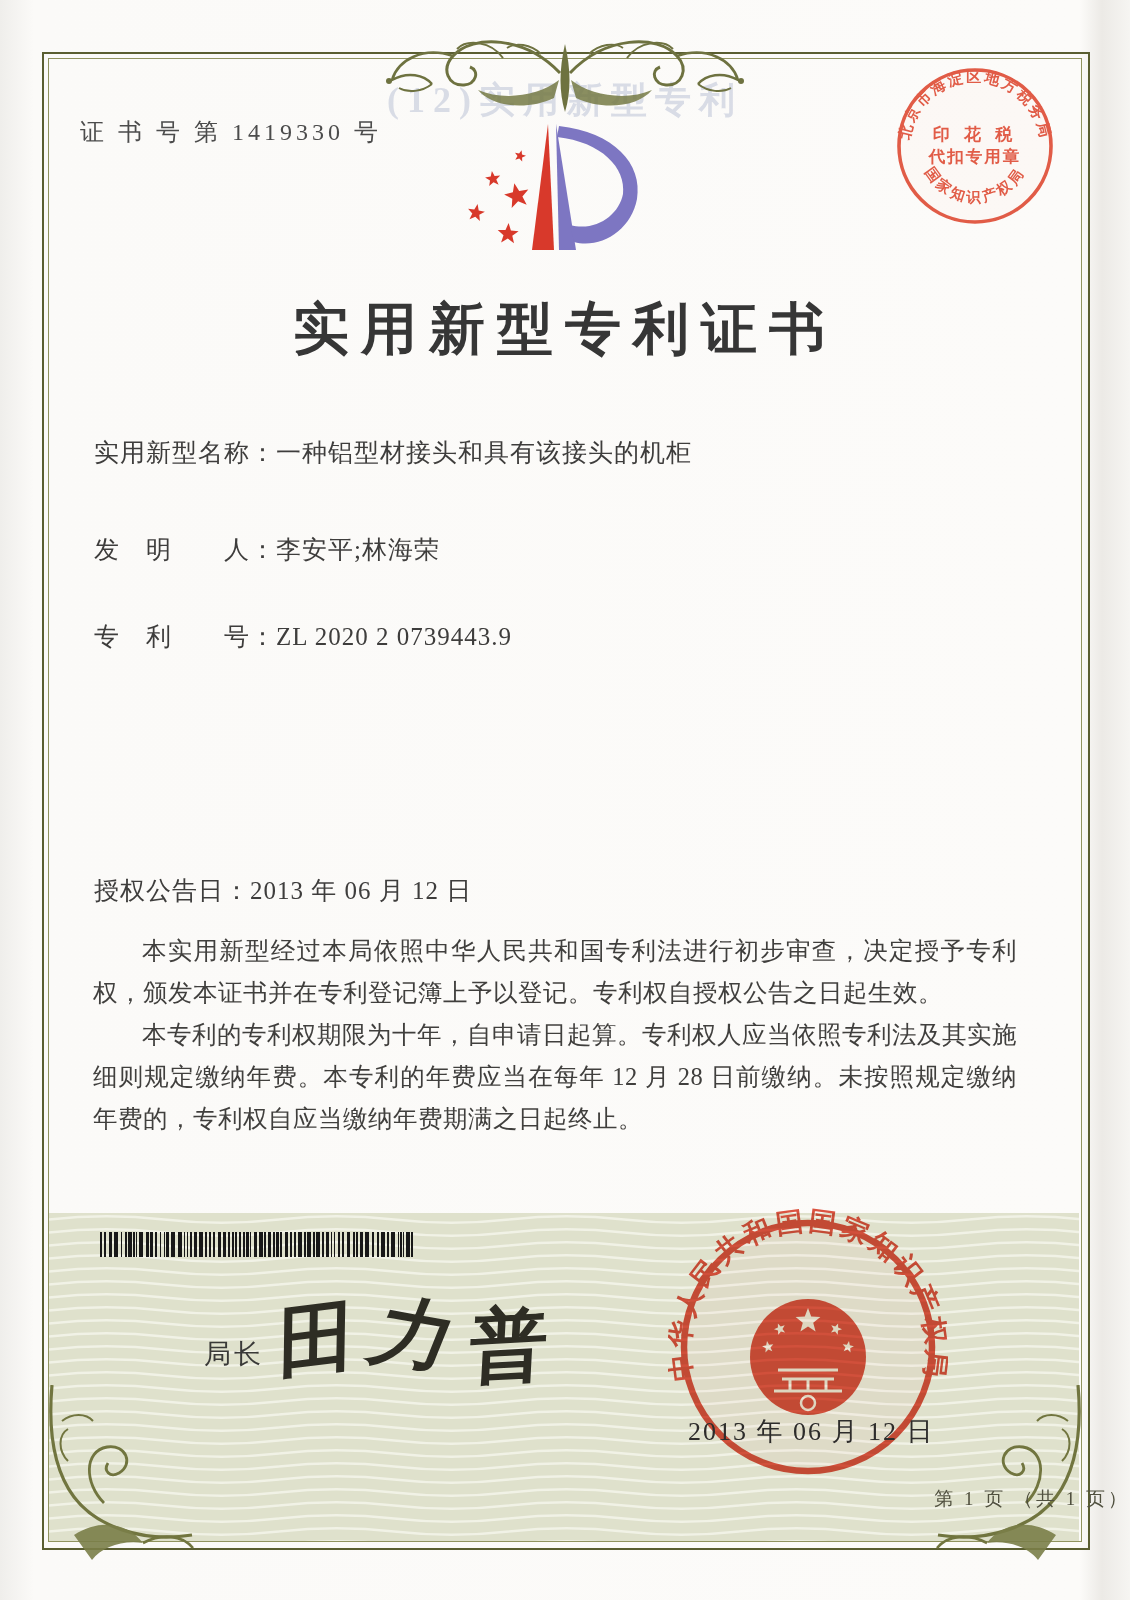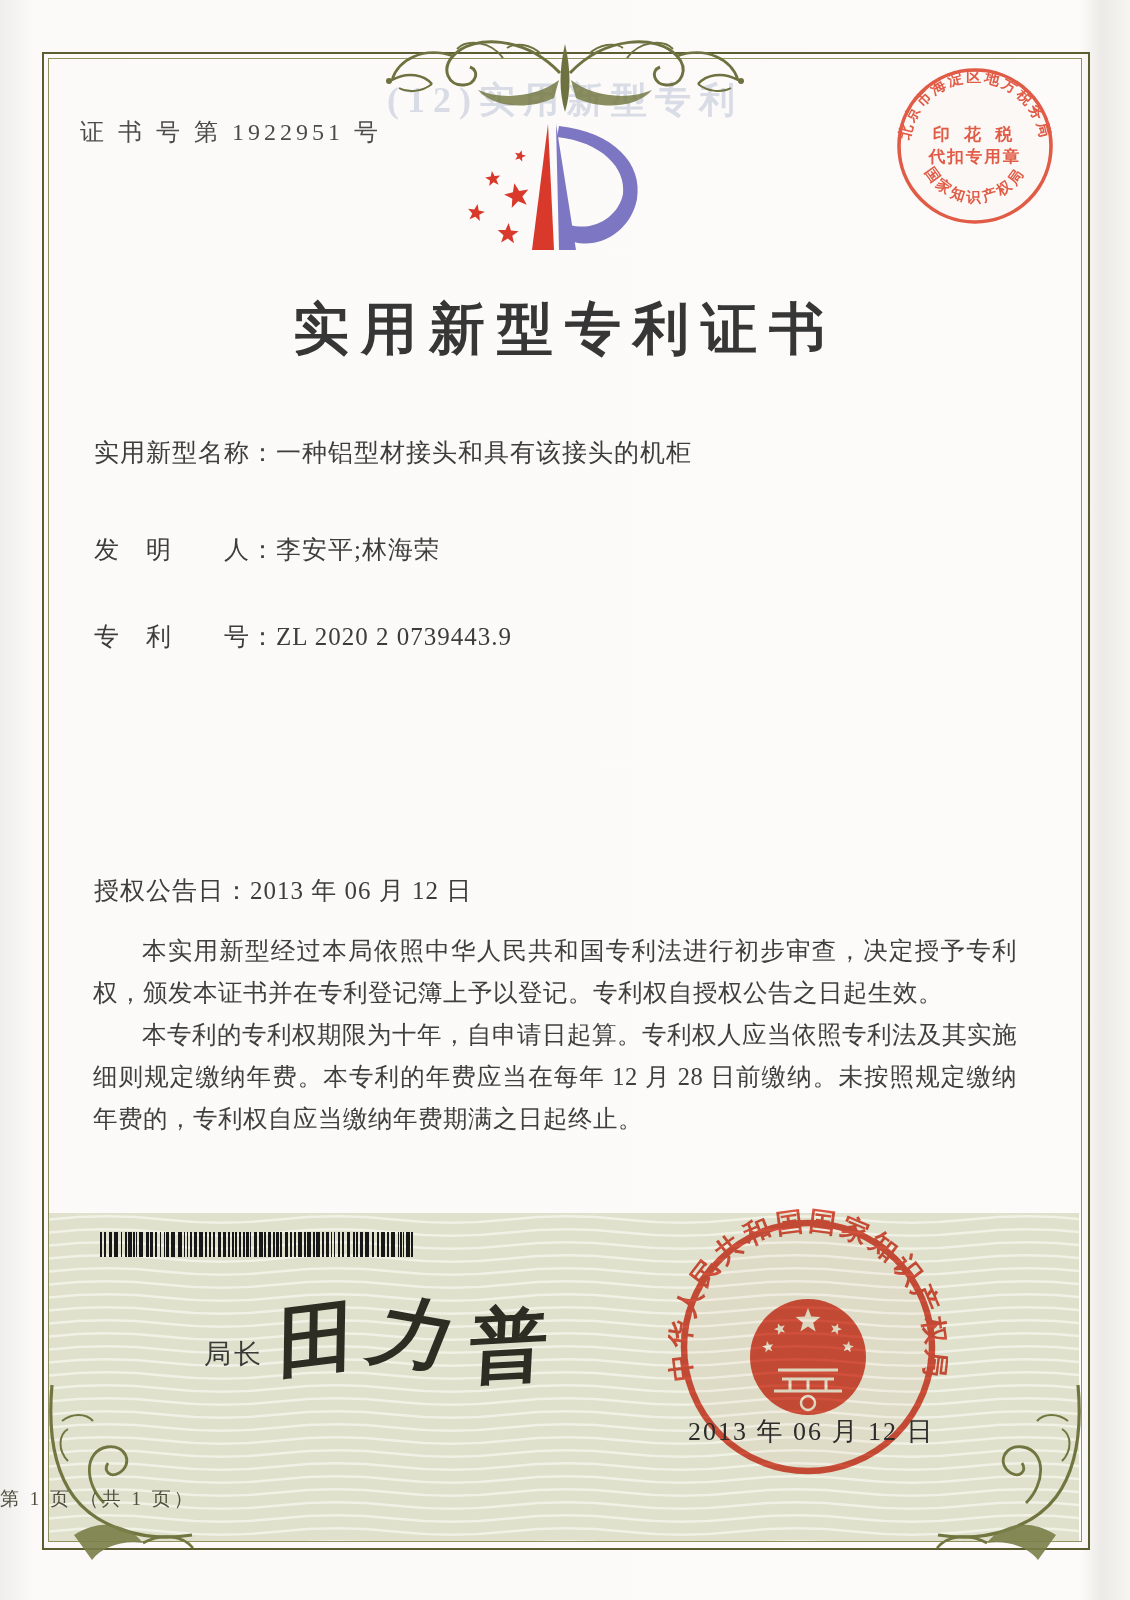--- a/index.html
+++ b/index.html
@@ -22,21 +22,21 @@
   .barcode i{display:inline-block;height:100%;background:#181818;vertical-align:top;}
   .sig-label{position:absolute;left:204px;top:1336px;font-size:27px;color:#3a3a38;letter-spacing:3px;z-index:6;}
   .sig-name{position:absolute;left:278px;top:1288px;z-index:6;color:#2e2d24;font-weight:bold;white-space:nowrap;}
   .sig-name span{display:inline-block;font-size:78px;transform-origin:center;}
   .sig-name span:nth-child(1){transform:rotate(-7deg) skewX(-8deg);}
   .sig-name span:nth-child(2){transform:rotate(10deg) skewX(-12deg) translateY(-4px);margin-left:14px;}
   .sig-name span:nth-child(3){transform:rotate(-3deg) skewX(-6deg) translateY(6px);margin-left:14px;}
   .tax-stamp{position:absolute;left:890px;top:61px;z-index:7;mix-blend-mode:multiply;opacity:.93;}
   .main-seal{position:absolute;left:668px;top:1205px;z-index:7;mix-blend-mode:multiply;opacity:.92;}
   .seal-date{position:absolute;left:688px;top:1414px;font-size:26px;color:#2d2c2b;letter-spacing:2px;z-index:8;white-space:nowrap;}
-  .footer{position:absolute;left:0;top:1486px;width:1130px;text-align:left;font-size:19px;color:#50503f;
+  .footer{position:absolute;left:0;top:1486px;width:1130px;text-align:right;font-size:19px;color:#50503f;
         letter-spacing:3px;z-index:6;}
   .ornament{position:absolute;z-index:4;}
   .svgtext{font-family:"Liberation Serif",serif;}
 </style>
 </head>
 <body>
 
 <div class="page">
 
   <div class="band">
@@ -84,21 +84,21 @@
       <path d="M58,118 C38,98 38,66 61,62 C80,59 88,79 73,88 C64,93 57,86 62,78" stroke-width="2.8"></path>
       <path d="M28,150 C54,133 82,138 97,158 C76,155 56,162 46,175 Z" fill="#7a7e48" stroke="none" opacity=".9"></path>
       <path d="M97,158 C116,148 136,150 147,163" stroke-width="2.6"></path>
       <path d="M16,36 C26,28 40,28 47,36" stroke-width="2"></path>
       <path d="M22,76 C12,66 12,50 22,44" stroke-width="2"></path>
     </g>
   </svg>
 
   <div class="ghost-header">(12)实用新型专利</div>
 
-  <div class="cert-no">证 书 号 第 1922951 号</div>
+  <div class="cert-no">证 书 号 第 1419330 号</div>
 
   <svg class="logo" width="195" height="152" viewBox="0 0 195 152">
     <polygon points="86,4 92,130 70,130" fill="#d8392b"></polygon>
     <polygon points="94,4 114,130 97,130" fill="#7d76c2"></polygon>
     <path d="M97,6 C152,12 181,44 175,79 C169,111 138,129 112,122 L108,105 C134,112 157,95 161,74 C164,48 140,22 95,17 Z" fill="#7d76c2"></path>
     <g fill="#d8392b">
       <polygon points="59.6,30.2 60.0,34.4 64.0,35.7 60.1,37.4 60.2,41.6 57.3,38.4 53.3,39.8 55.5,36.1 53.0,32.7 57.1,33.6"></polygon>
       <polygon points="29.9,51.1 32.6,56.0 38.2,55.5 34.3,59.6 36.6,64.8 31.5,62.3 27.2,66.1 28.0,60.5 23.1,57.6 28.7,56.6"></polygon>
       <polygon points="52.3,63.3 57.2,71.0 66.3,69.5 60.4,76.6 64.7,84.7 56.1,81.3 49.7,87.9 50.3,78.7 42.1,74.6 50.9,72.3"></polygon>
       <polygon points="15.6,84.1 16.7,90.4 22.9,91.7 17.3,94.8 17.9,101.1 13.3,96.7 7.5,99.3 10.3,93.5 6.1,88.8 12.3,89.6"></polygon>

